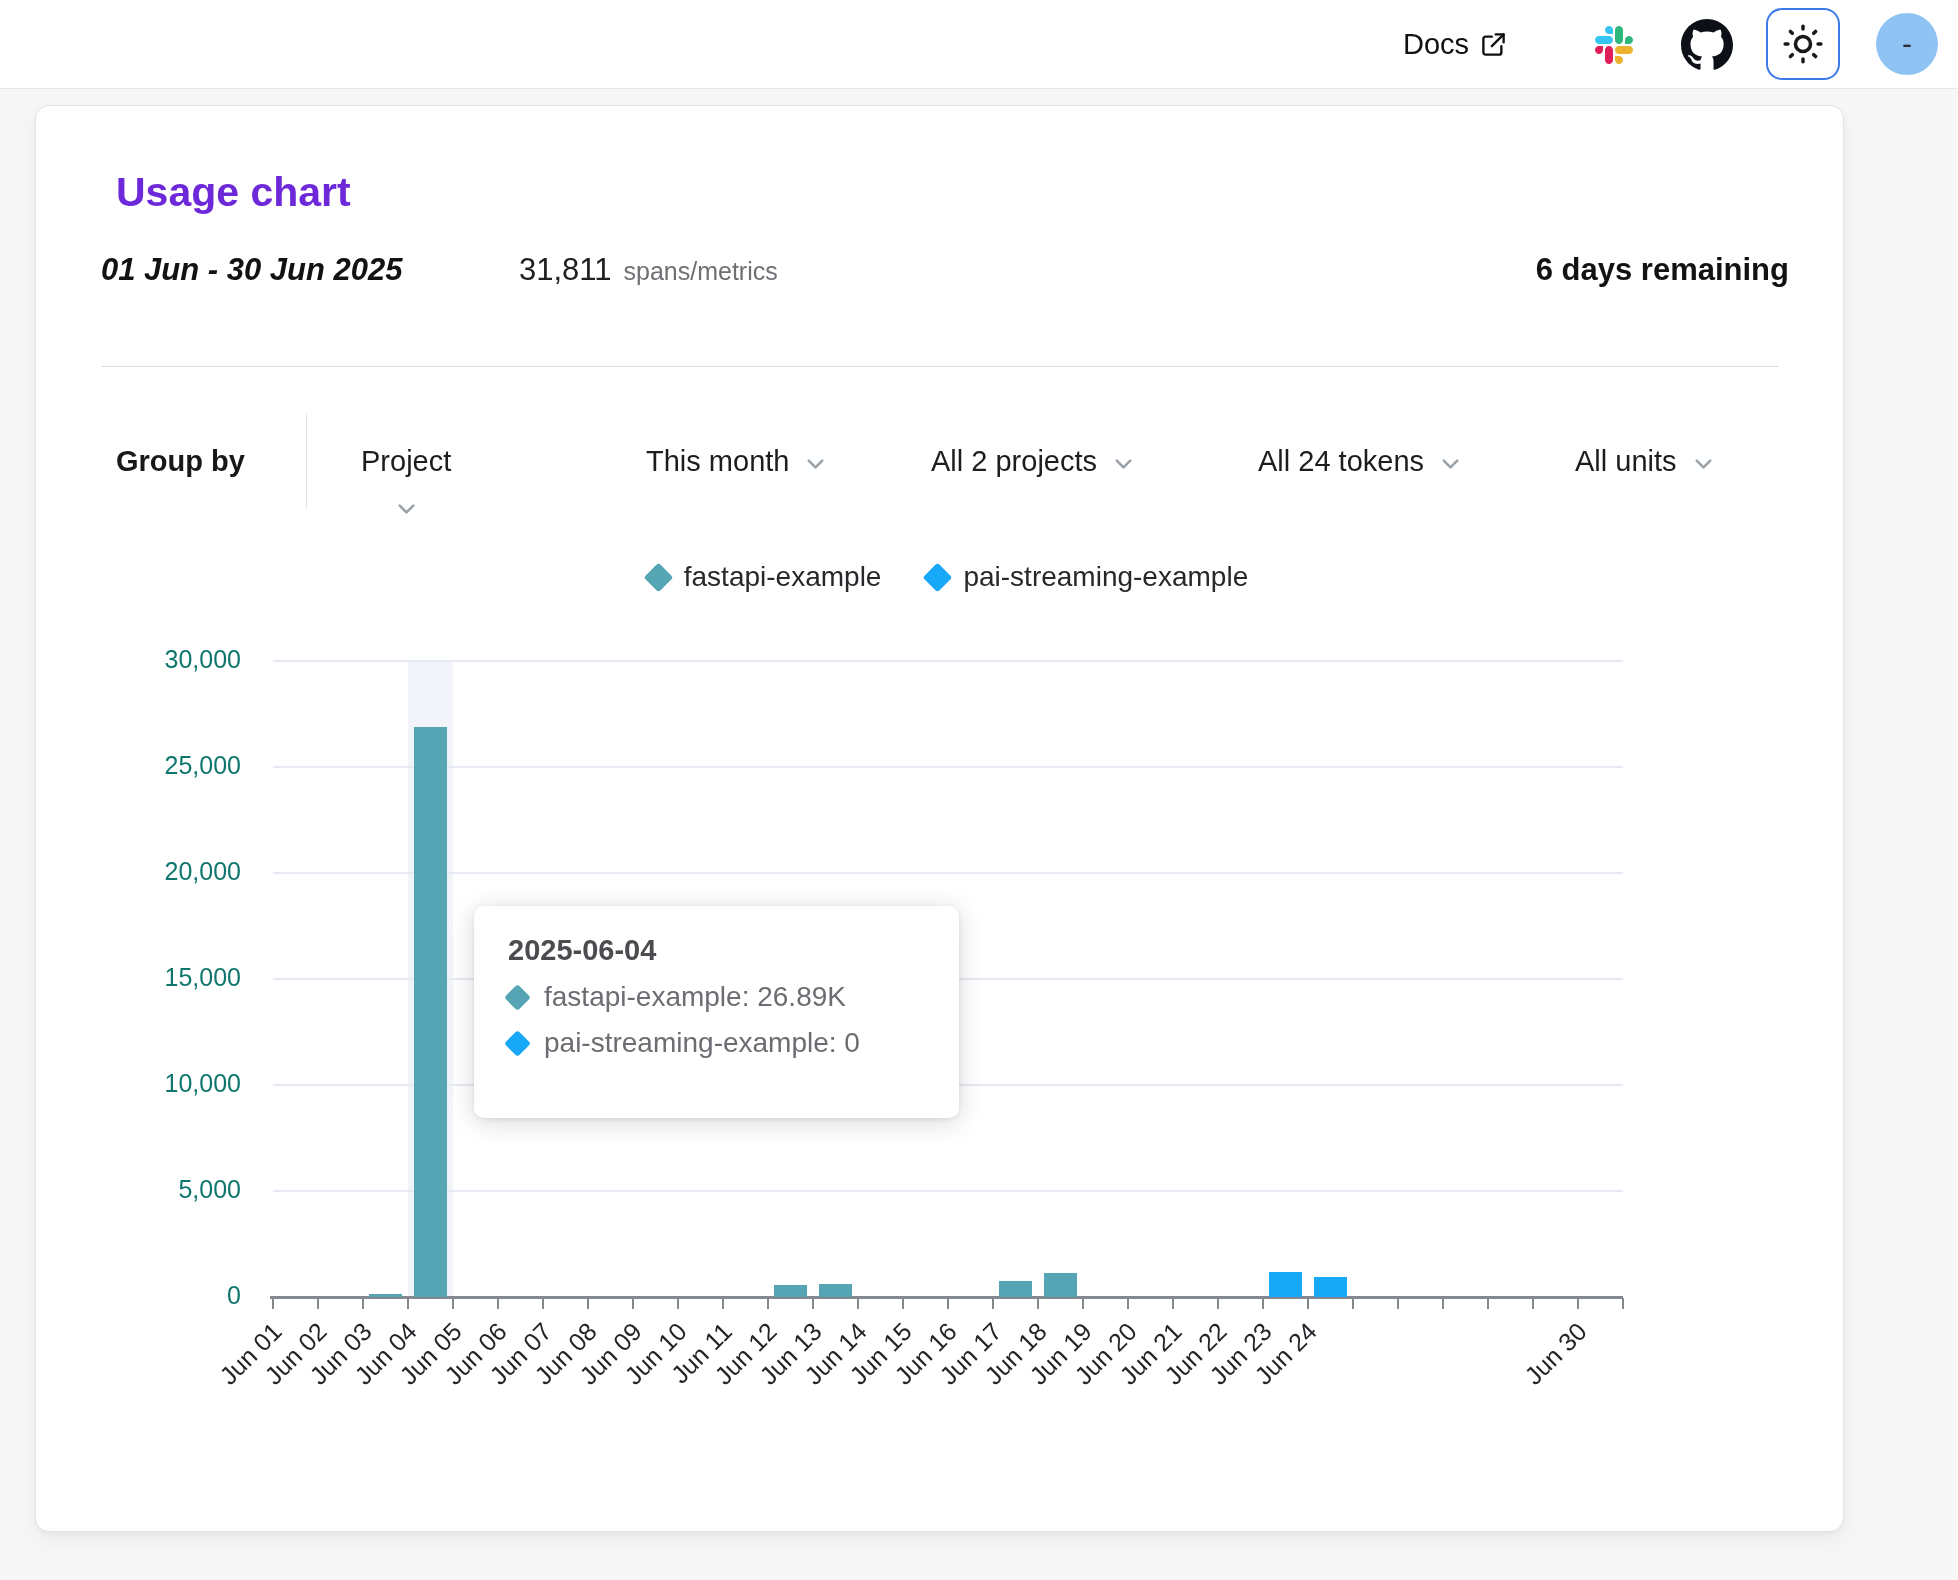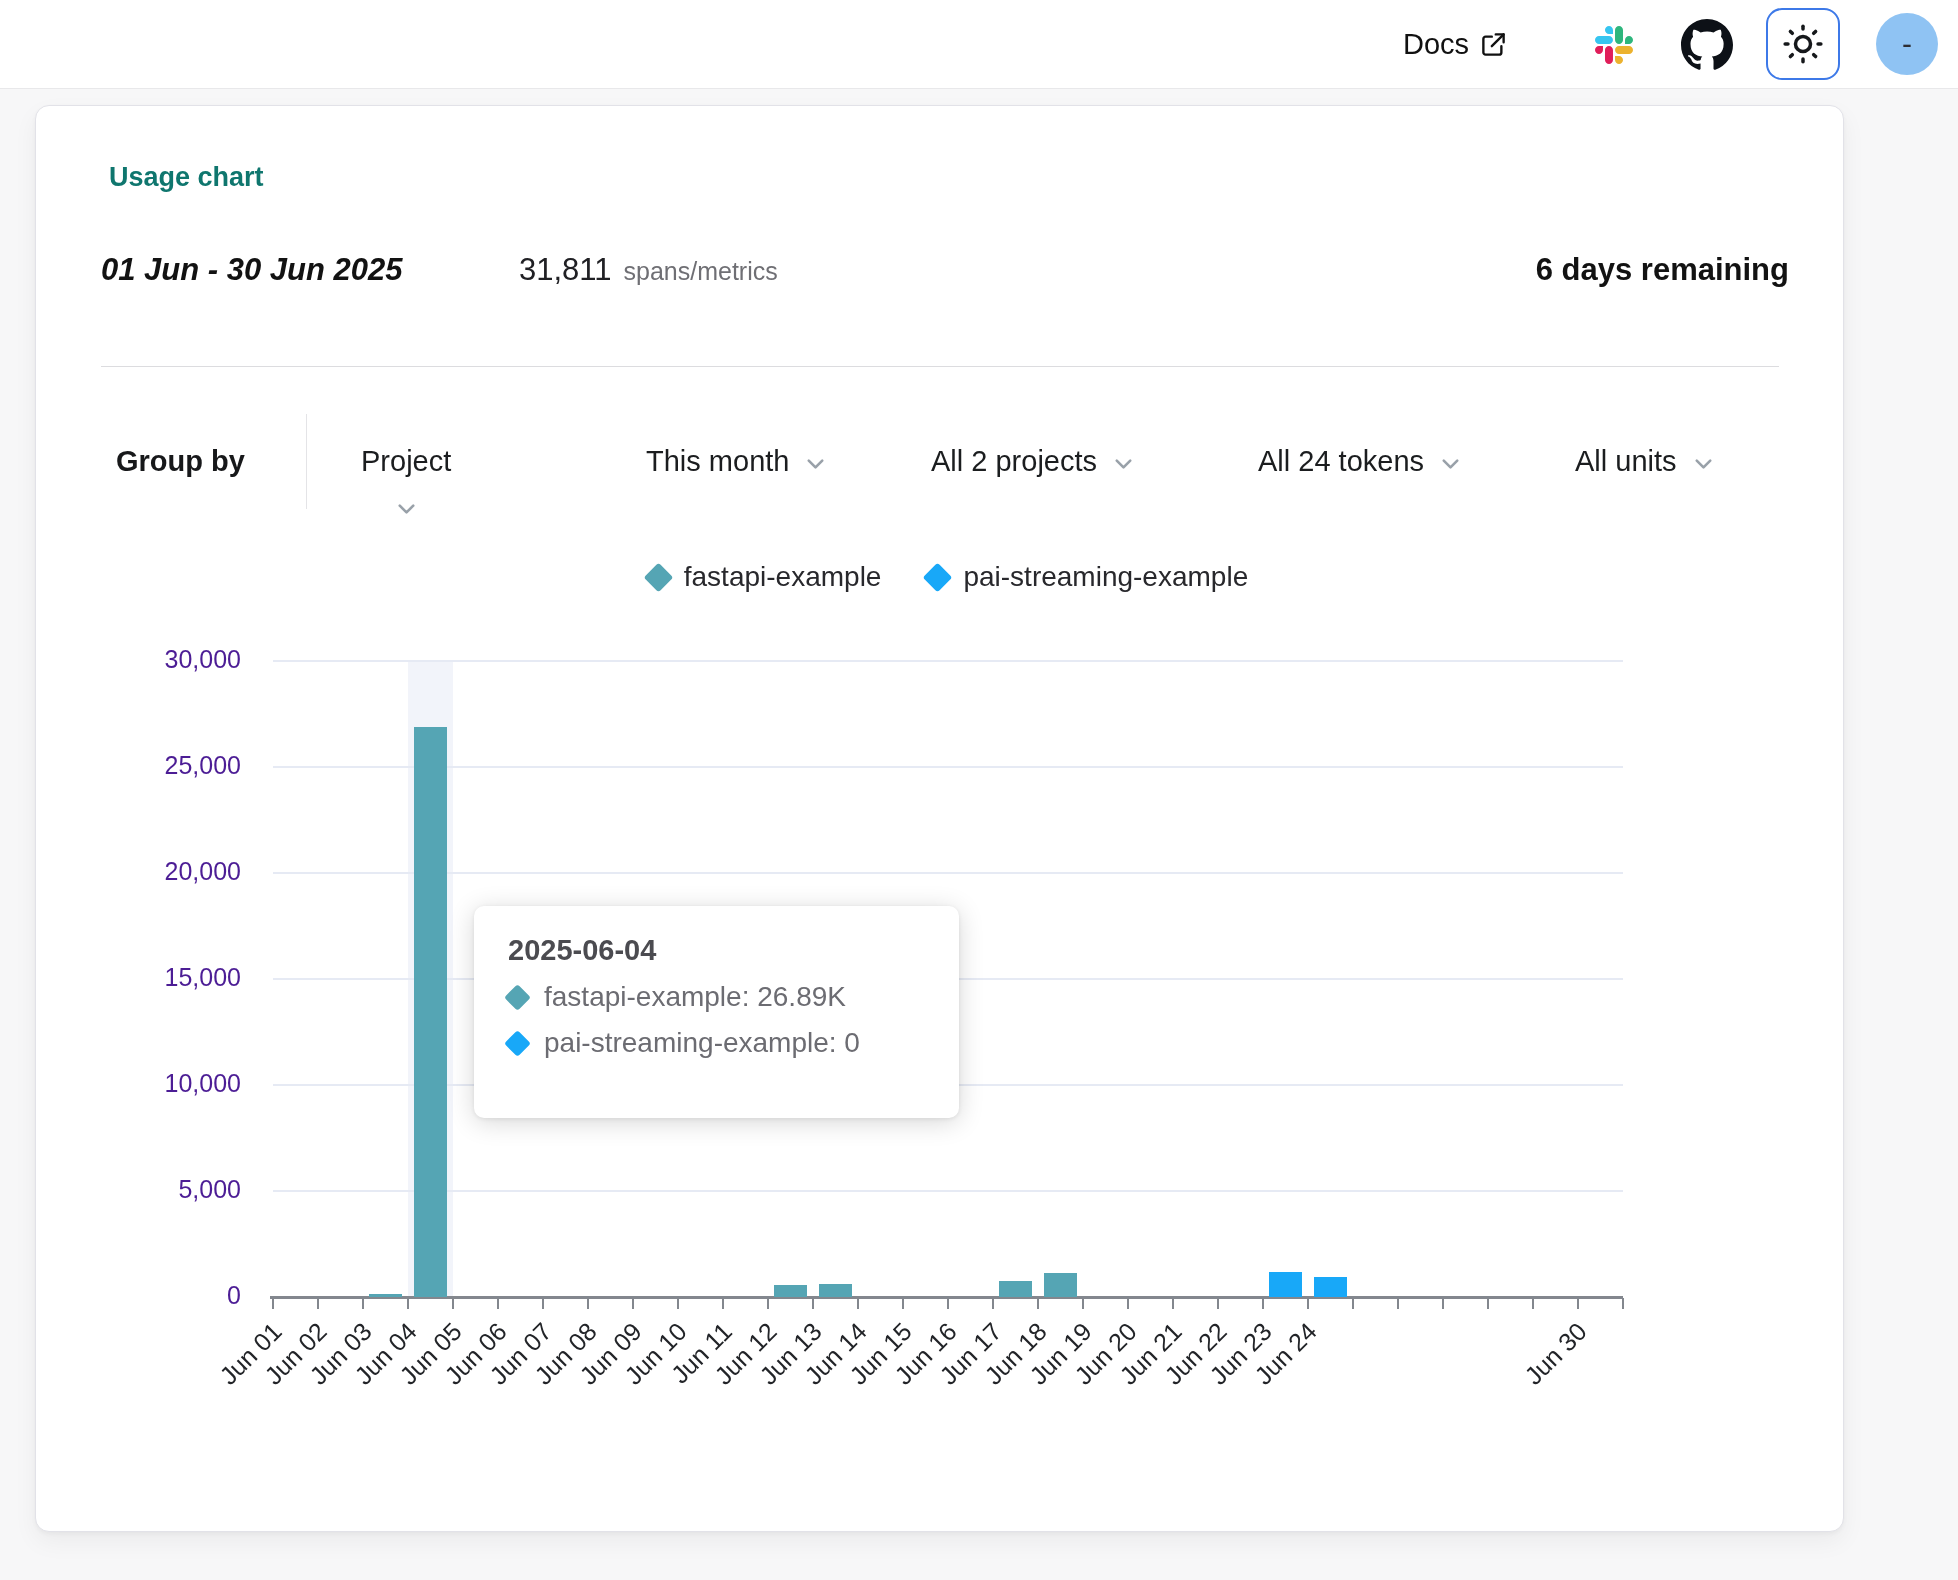--- a/index.html
+++ b/index.html
@@ -12,38 +12,38 @@
   
   .navbar{position:absolute;left:0;top:0;width:1958px;height:88px;background:#fff;border-bottom:1px solid #e8e8ea;}
   .nav-docs{position:absolute;left:1403px;top:0;height:88px;display:flex;align-items:center;gap:11px;font-size:29px;color:#111;cursor:pointer;}
   .nav-icon-btn{position:absolute;display:flex;align-items:center;justify-content:center;cursor:pointer;background:none;border:none;padding:0;}
   .nav-slack{left:1594px;top:25px;width:40px;height:40px;}
   .nav-github{left:1681px;top:19px;width:52px;height:52px;}
   .theme-btn{left:1766px;top:8px;width:74px;height:72px;border:2.5px solid #3d79e8;border-radius:16px;background:#fff;}
   .avatar{position:absolute;left:1876px;top:13px;width:62px;height:62px;border-radius:50%;background:#8fc3f3;display:flex;align-items:center;justify-content:center;font-size:30px;color:#2d2d33;cursor:pointer;}
   
   .card{position:absolute;left:35px;top:105px;width:1807px;height:1425px;background:#fff;border:1px solid #e2e2e8;border-radius:14px;box-shadow:0 2px 4px rgba(0,0,0,.04),0 10px 24px rgba(0,0,0,.05);}
-  .title{position:absolute;left:65px;top:48px;font-size:27px;font-weight:700;color:#0f766e;margin:8px;}
+  .title{position:absolute;left:65px;top:48px;font-size:41px;font-weight:700;color:#6d28d9;margin:15px;}
   .range{position:absolute;left:65px;top:146px;font-size:31px;font-weight:700;color:#121212;font-style:italic;}
   .total-wrap{position:absolute;left:483px;top:146px;font-size:31px;color:#202024;display:flex;align-items:baseline;gap:12px;}
   .unit{font-size:25px;color:#6f6f74;}
   .remaining{position:absolute;right:54px;top:146px;font-size:31px;font-weight:700;color:#121212;}
   .hdivider{position:absolute;left:65px;right:64px;top:260px;height:1px;background:#dcdcdf;}
   .groupby{position:absolute;left:80px;top:339px;font-size:29px;font-weight:700;color:#17181a;}
   .vdivider{position:absolute;left:270px;top:308px;width:1px;height:95px;background:#e4e4e7;}
   .dropdown{position:absolute;top:339px;display:flex;align-items:center;gap:13px;font-size:29px;color:#1b1d1f;cursor:pointer;}
   .dropdown svg{margin-top:4px;}
   
   .legend{position:absolute;left:237px;top:455px;width:1350px;display:flex;justify-content:center;align-items:flex-start;gap:46px;}
   .legend-item{display:flex;align-items:center;gap:15px;font-size:28px;color:#28282c;cursor:pointer;}
   .diamond{width:21px;height:21px;transform:rotate(45deg);border-radius:3px;flex:0 0 auto;}
   
   .chart{position:absolute;left:237px;top:555px;width:1350px;height:636px;}
   .gridline{position:absolute;left:0;width:100%;height:2px;background:#e6eaf4;}
-  .ylabel{position:absolute;left:-180px;width:148px;text-align:right;font-size:25px;color:#4c1d95;}
+  .ylabel{position:absolute;left:-180px;width:148px;text-align:right;font-size:25px;color:#0f766e;}
   .xaxis{position:absolute;left:-3px;top:635px;width:1353px;height:2.5px;background:#83878e;}
   .xtick{position:absolute;top:637px;width:2px;height:11px;background:#83878e;}
   .xlabel-anchor{position:absolute;top:656px;width:0;height:0;}
   .xlabel-anchor span{position:absolute;right:6px;top:0;transform:rotate(-45deg);transform-origin:100% 0;font-size:25px;color:#222428;white-space:nowrap;}
   .band{position:absolute;top:0;height:636px;background:#f2f4fa;}
   .bar{position:absolute;z-index:1;}
   
   .tooltip{position:absolute;left:438px;top:800px;width:485px;height:212px;background:#fff;border-radius:10px;box-shadow:0 4px 26px rgba(0,0,0,.16),0 1px 4px rgba(0,0,0,.08);z-index:5;padding:28px 34px;box-sizing:border-box;}
   .tt-date{font-size:29px;font-weight:700;color:#4b4b50;margin-bottom:10px;}
   .tt-row{display:flex;align-items:center;gap:17px;font-size:28px;color:#6c6c72;margin-top:14px;}

